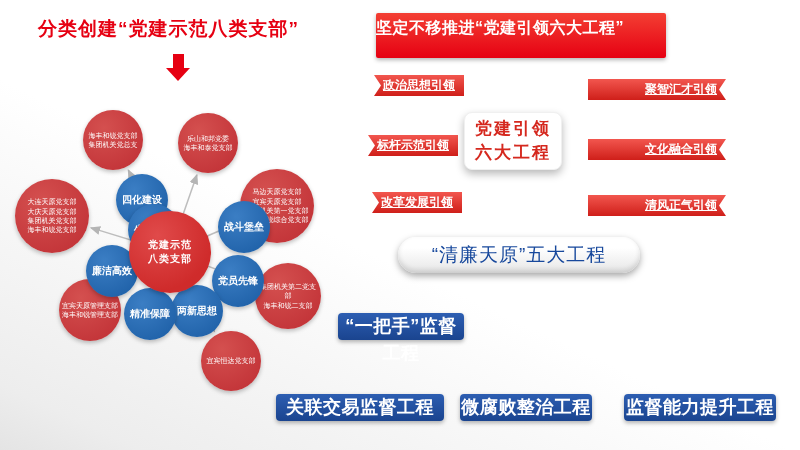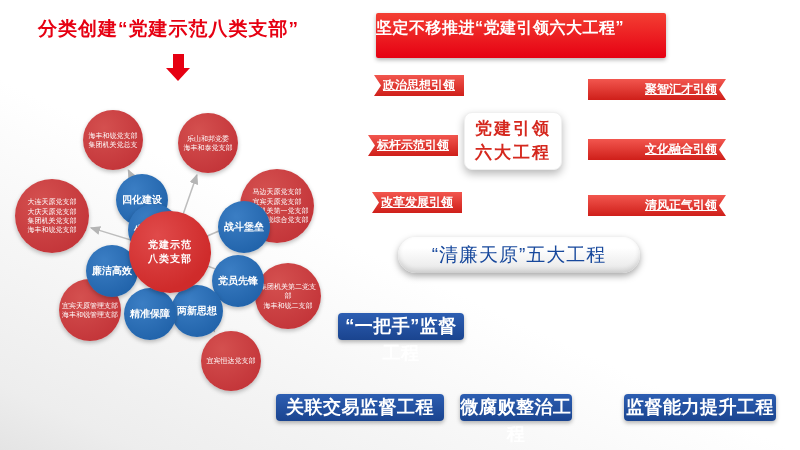--- a/index.html
+++ b/index.html
@@ -161,16 +161,16 @@
 
   <div class="center-box">
     <span>党建引领</span>
     <span>六大工程</span>
   </div>
 
   <div class="capsule">“清廉天原”五大工程</div>
 
   <div class="proj-btn" style="left:338px;top:313px;width:126px;">“一把手”监督工程</div>
   <div class="proj-btn" style="left:276px;top:394px;width:168px;">关联交易监督工程</div>
-  <div class="proj-btn" style="left:460px;top:394px;width:112px;">微腐败整治工程</div>
+  <div class="proj-btn" style="left:460px;top:394px;width:132px;">微腐败整治工程</div>
   <div class="proj-btn" style="left:624px;top:394px;width:152px;">监督能力提升工程</div>
 
 </div>
 
 </body></html>

